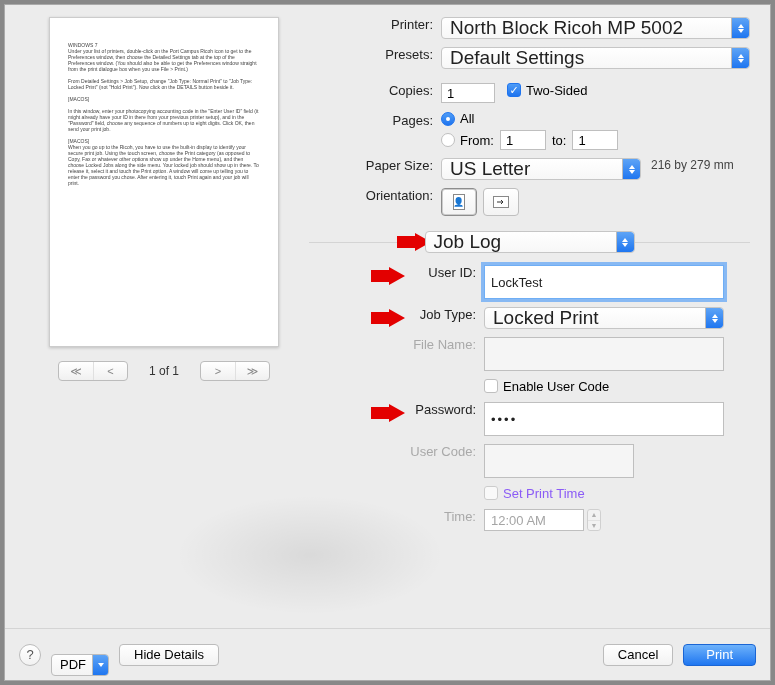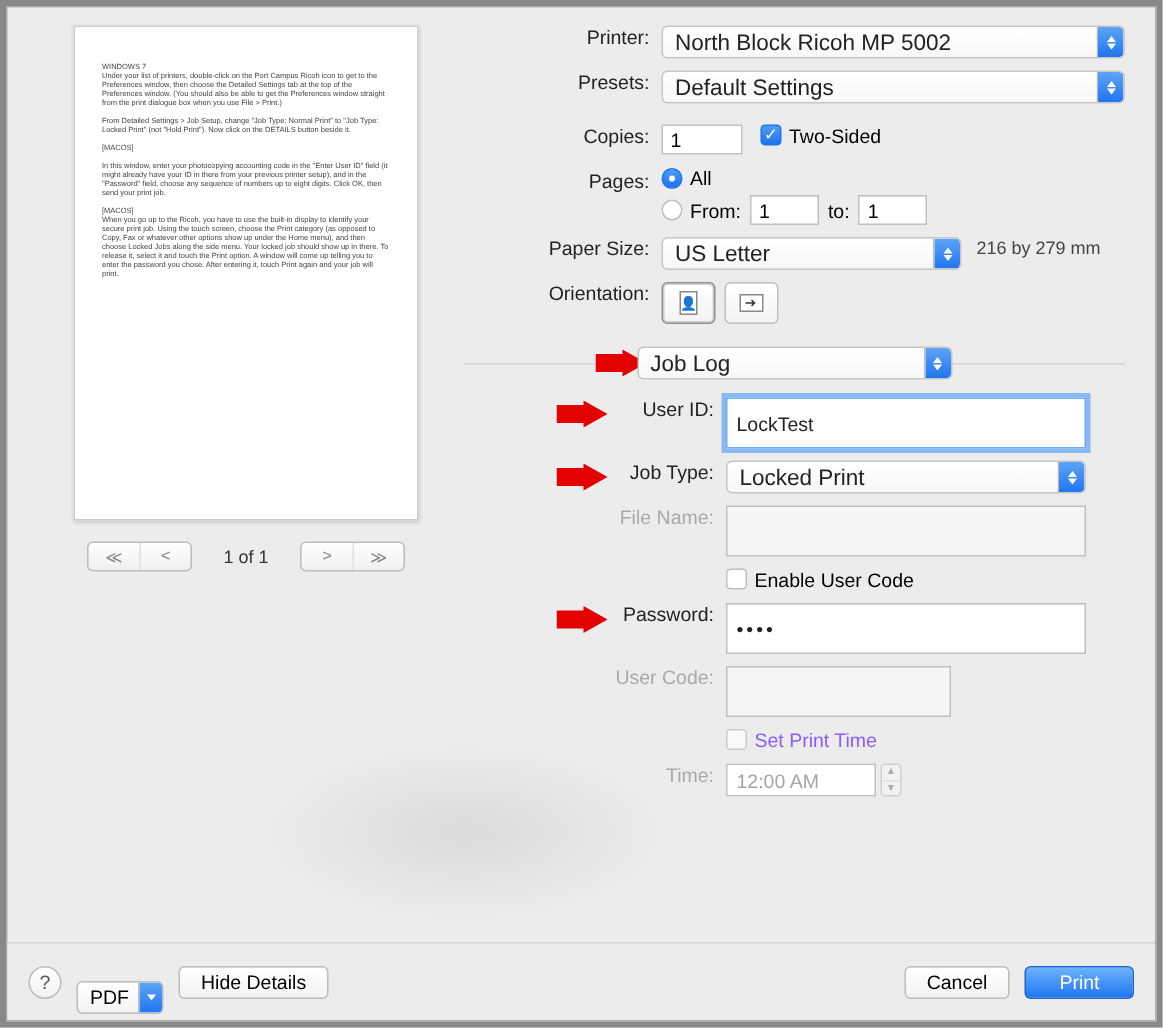--- a/index.html
+++ b/index.html
@@ -111,21 +111,21 @@
   .sublabel.dim { color: #a9a9a9; }
   .select {
     position: relative;
     display: flex;
     align-items: center;
     height: 22px;
     background: linear-gradient(#ffffff,#f7f7f7);
     border: 1px solid #c6c6c6;
     border-radius: 4px;
     padding: 0 20px 0 8px;
-    font-size: 15px;
+    font-size: 19px;
     color: #222;
     overflow: hidden;
   }
   .select .arrows {
     position: absolute;
     right: 0; top: 0; bottom: 0;
     width: 18px;
     background: linear-gradient(#5ea4f6,#1f76f0);
     display: flex;
     flex-direction: column;

